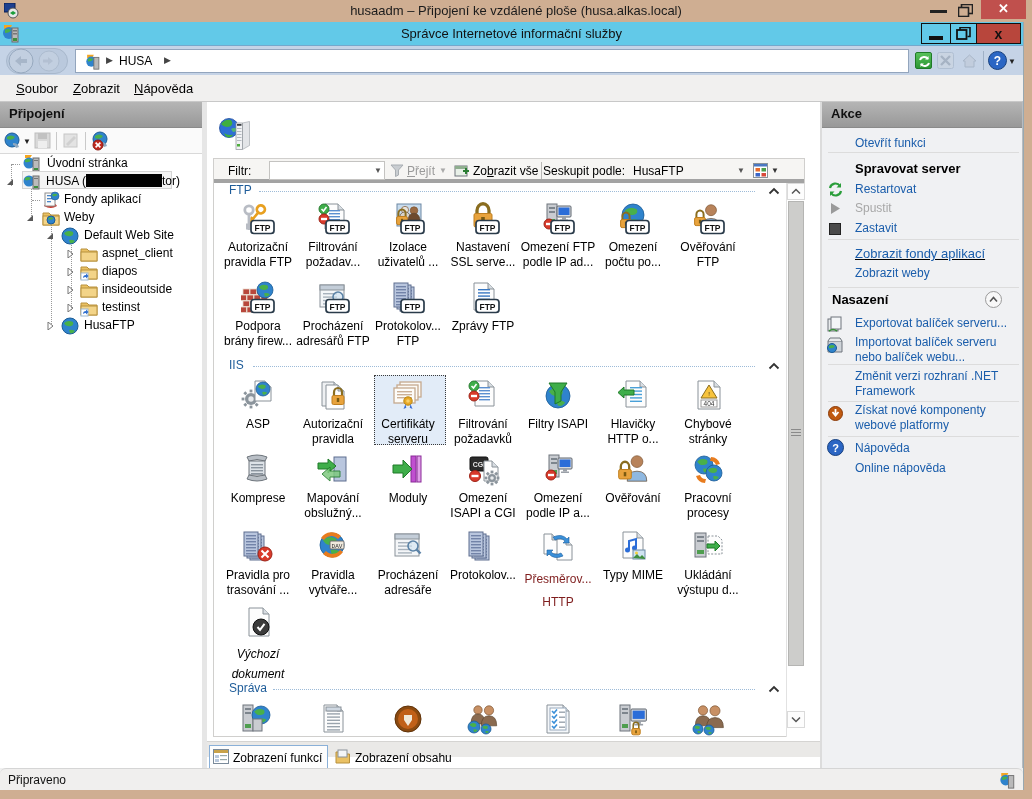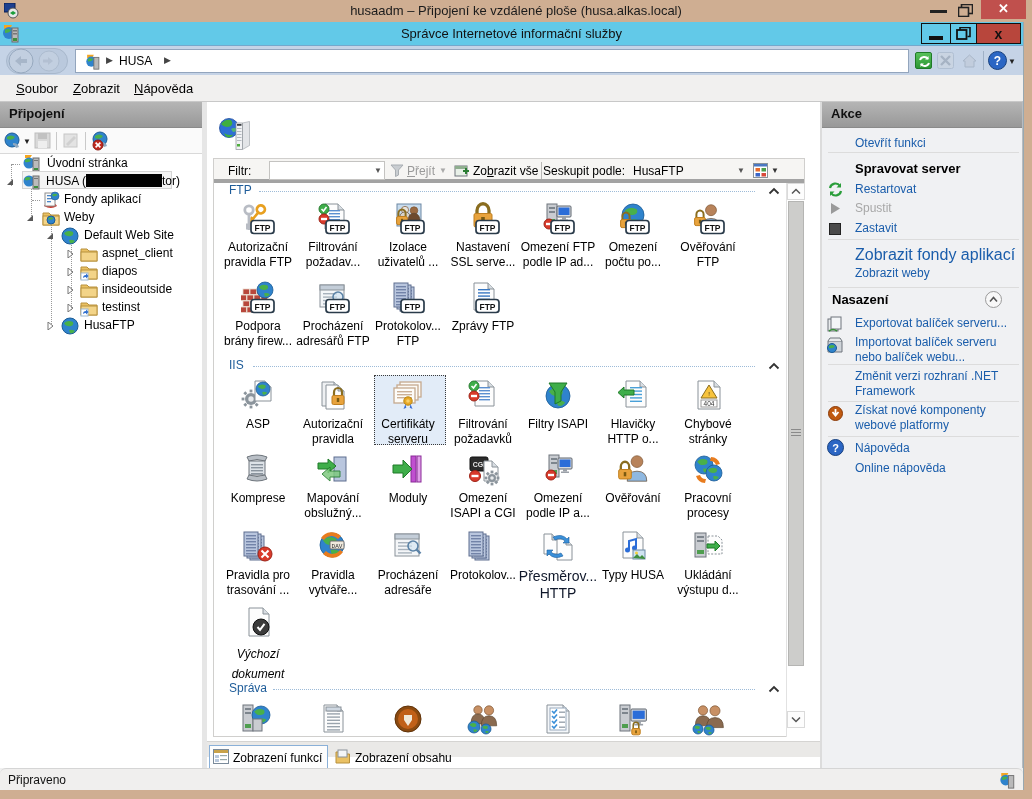--- a/index.html
+++ b/index.html
@@ -709,32 +709,32 @@
           </svg>
           <div class="abs" style="left:234px;top:466px;width:84px;text-align:center;font-size:12px;line-height:15px;color:#000;">Protokolov...</div>
           <svg class="abs" style="left:334px;top:428px;" width="34" height="34" viewBox="0 0 34 34">
             <path d="M3 4 h8 l6 6 v14 h-14 z" fill="#fdfdfd" stroke="#8a9299"></path>
             <path d="M11 4 v6 h6" fill="#d8dde2" stroke="#8a9299"></path>
             <path d="M16 9 h9 l6 6 v15 h-15 z" fill="#fdfdfd" stroke="#8a9299"></path>
             <path d="M25 9 v6 h6" fill="#d8dde2" stroke="#8a9299"></path>
             <path d="M12 7 q9 -4 14 2 l2 -2 v6 h-6 l2 -2 q-4 -4 -10 -1 z" fill="#3a8fd8" stroke="#1d5fa0" stroke-width="0.6"></path>
             <path d="M22 26 q-9 4 -14 -2 l-2 2 v-6 h6 l-2 2 q4 4 10 1 z" fill="#3a8fd8" stroke="#1d5fa0" stroke-width="0.6"></path>
           </svg>
-          <div class="abs" style="left:309px;top:466px;width:84px;text-align:center;font-size:14px;line-height:17px;color:#0f172a;">Přesměrov...<br>HTTP</div>
+          <div class="abs" style="left:309px;top:466px;width:84px;text-align:center;font-size:12px;line-height:23px;color:#7f1d1d;">Přesměrov...<br>HTTP</div>
           <svg class="abs" style="left:409px;top:428px;" width="34" height="34" viewBox="0 0 34 34">
             <path d="M7 2 h14 l6 6 v20 h-20 z" fill="#fdfdfd" stroke="#8a9299"></path>
             <path d="M21 2 v6 h6" fill="#d8dde2" stroke="#8a9299"></path>
             <path d="M13 20 v-9 l7 -2 v9" stroke="#2b6dd8" stroke-width="2" fill="none"></path>
             <circle cx="11.5" cy="20" r="2.5" fill="#2b6dd8"></circle>
             <circle cx="18.5" cy="18" r="2.5" fill="#2b6dd8"></circle>
             <rect x="17" y="20" width="12" height="9" fill="#cfe3f2" stroke="#6d8aa6"></rect>
             <circle cx="20.5" cy="23" r="1.5" fill="#f4d03f"></circle>
             <path d="M17 28 l4 -4 l3 3 l2 -2 l3 3 v1 z" fill="#3f8f3f"></path>
           </svg>
-          <div class="abs" style="left:384px;top:466px;width:84px;text-align:center;font-size:12px;line-height:15px;color:#000;">Typy HUSA</div>
+          <div class="abs" style="left:384px;top:466px;width:84px;text-align:center;font-size:12px;line-height:15px;color:#000;">Typy MIME</div>
           <svg class="abs" style="left:484px;top:428px;" width="34" height="34" viewBox="0 0 34 34">
             <rect x="4" y="3" width="11" height="24" fill="#c9ccd1" stroke="#6e757c"></rect>
             <rect x="6" y="6" width="7" height="2" fill="#7d858d"></rect>
             <rect x="6" y="10" width="7" height="2" fill="#7d858d"></rect>
             <rect x="6" y="20" width="7" height="4" fill="#4f9e4f"></rect>
             <path d="M17 6 h10 l4 4 v14 h-14 z" fill="#fdfdfd" stroke="#8a9299" stroke-dasharray="2 1.5"></path>
             <path d="M16 14 h8 v-3 l5 5 l-5 5 v-3 h-8 z" fill="#3fae4a" stroke="#1f7a28"></path>
           </svg>
           <div class="abs" style="left:459px;top:466px;width:84px;text-align:center;font-size:12px;line-height:15px;color:#000;">Ukládání<br>výstupu d...</div>
           <svg class="abs" style="left:34px;top:504px;" width="34" height="34" viewBox="0 0 34 34">
@@ -879,21 +879,21 @@
           <path d="M2 14 v-4.5 h4.5 z" fill="#2a9e3a"></path>
         </svg>
         <div class="abs" style="left:33px;top:80px;font-size:12px;white-space:nowrap;"><span class="lnk">Restartovat</span></div>
         <svg class="abs" style="left:8px;top:100px;" width="11" height="13" viewBox="0 0 11 13">
           <path d="M1 1 l9 5.5 l-9 5.5 z" fill="#9a9a9a"></path>
         </svg>
         <div class="abs" style="left:33px;top:99px;font-size:12px;white-space:nowrap;"><span class="dis">Spustit</span></div>
         <div class="abs" style="left:7px;top:121px;width:12px;height:12px;background:#4a4a4a;border:1px solid #222;"></div>
         <div class="abs" style="left:33px;top:119px;font-size:12px;white-space:nowrap;"><span class="lnk">Zastavit</span></div>
         <div class="abs" style="left:6px;top:137px;width:191px;border-top:1px solid #dcdcdc;"></div>
-        <div class="abs" style="left:33px;top:144px;font-size:16px;white-space:nowrap;"><span class="lnk">Zobrazit fondy aplikací</span></div>
+        <div class="abs" style="left:33px;top:144px;font-size:13px;white-space:nowrap;text-decoration:underline;"><span class="lnk">Zobrazit fondy aplikací</span></div>
         <div class="abs" style="left:33px;top:164px;font-size:12px;white-space:nowrap;"><span class="lnk">Zobrazit weby</span></div>
         <div class="abs" style="left:6px;top:185px;width:191px;border-top:1px solid #dcdcdc;"></div>
         <div class="abs" style="left:10px;top:190px;font-size:13px;font-weight:bold;color:#000;">Nasazení</div>
         <svg class="abs" style="left:163px;top:189px;" width="17" height="17" viewBox="0 0 17 17">
           <circle cx="8.5" cy="8.5" r="8" fill="#f8f8f8" stroke="#9a9a9a"></circle>
           <path d="M5 10.5 l3.5 -4 l3.5 4" stroke="#555" stroke-width="1.6" fill="none"></path>
         </svg>
         <svg class="abs" style="left:4px;top:213px;" width="18" height="18" viewBox="0 0 18 18">
           <rect x="2" y="4" width="10" height="12" fill="#e8eaec" stroke="#6e757c"></rect>
           <rect x="5" y="2" width="10" height="12" fill="#f4f6f8" stroke="#6e757c"></rect>

